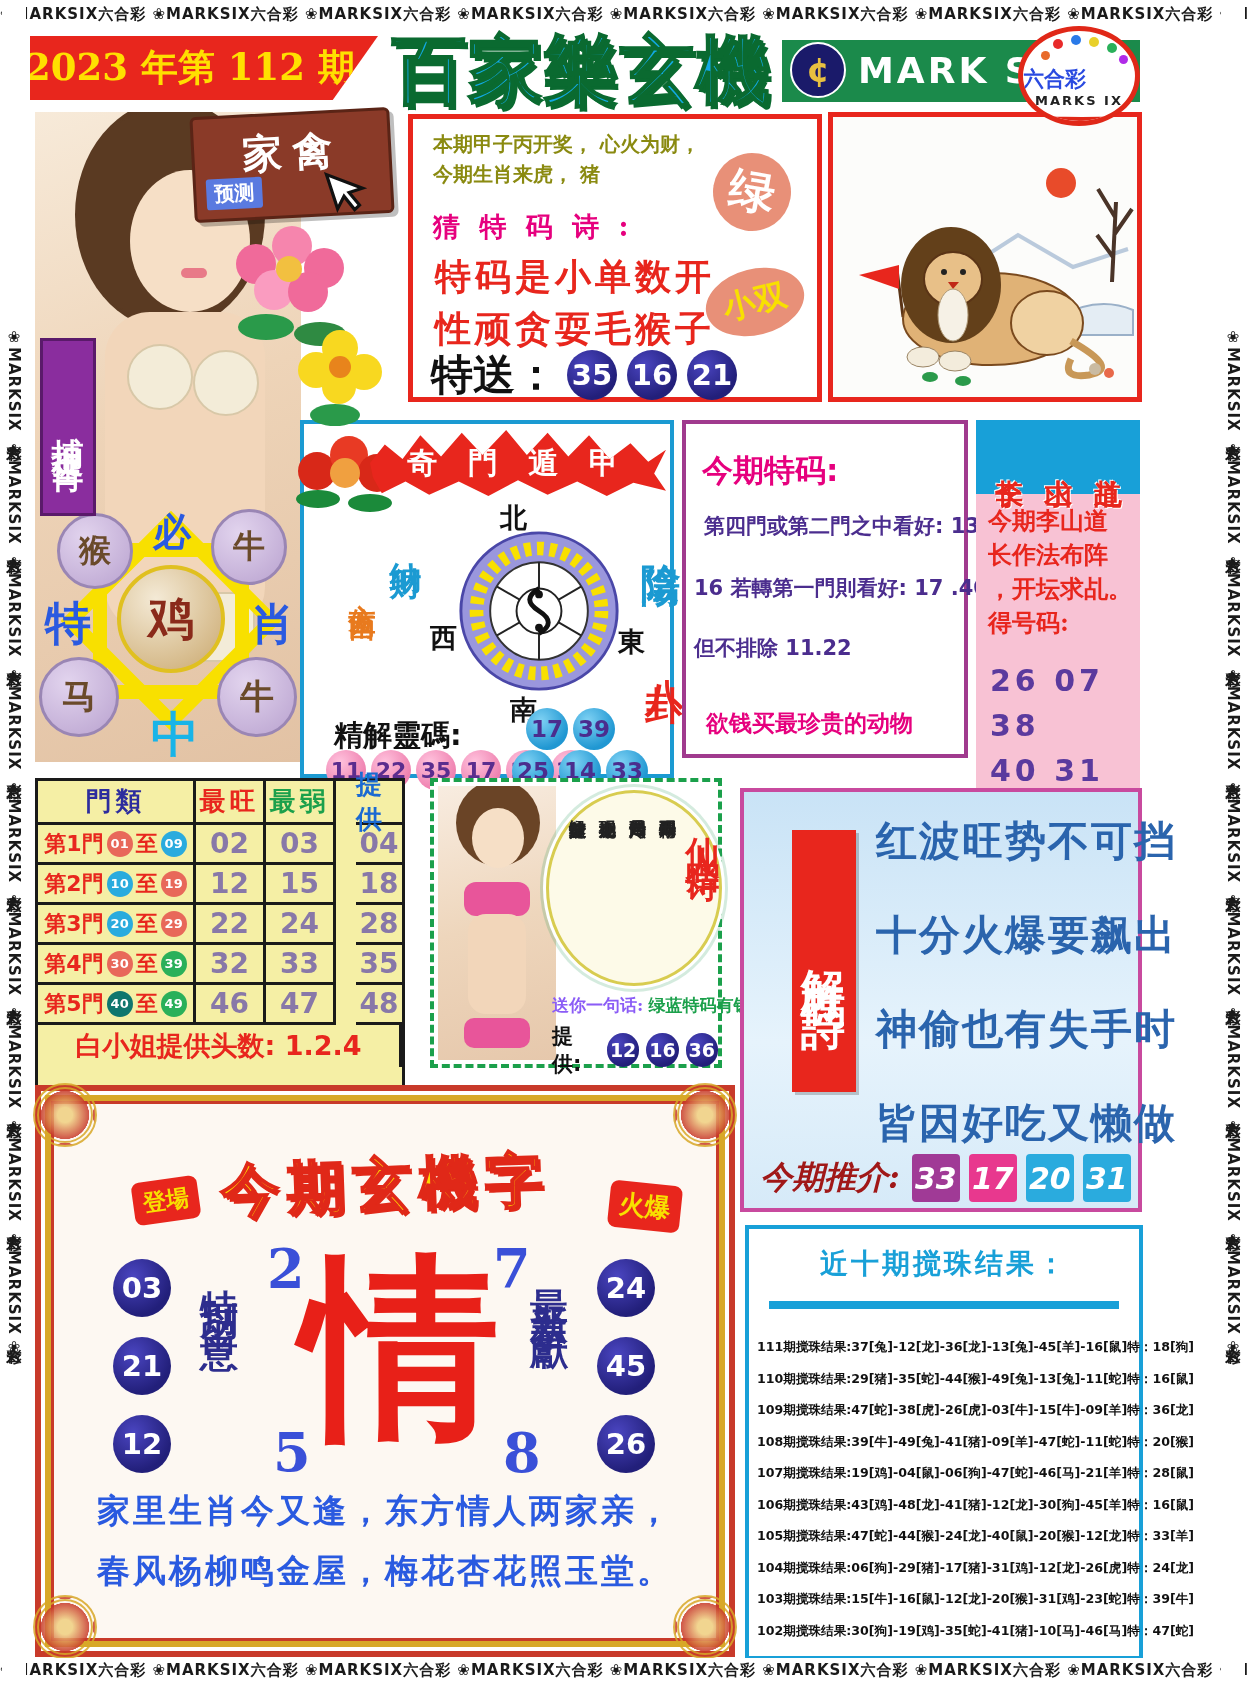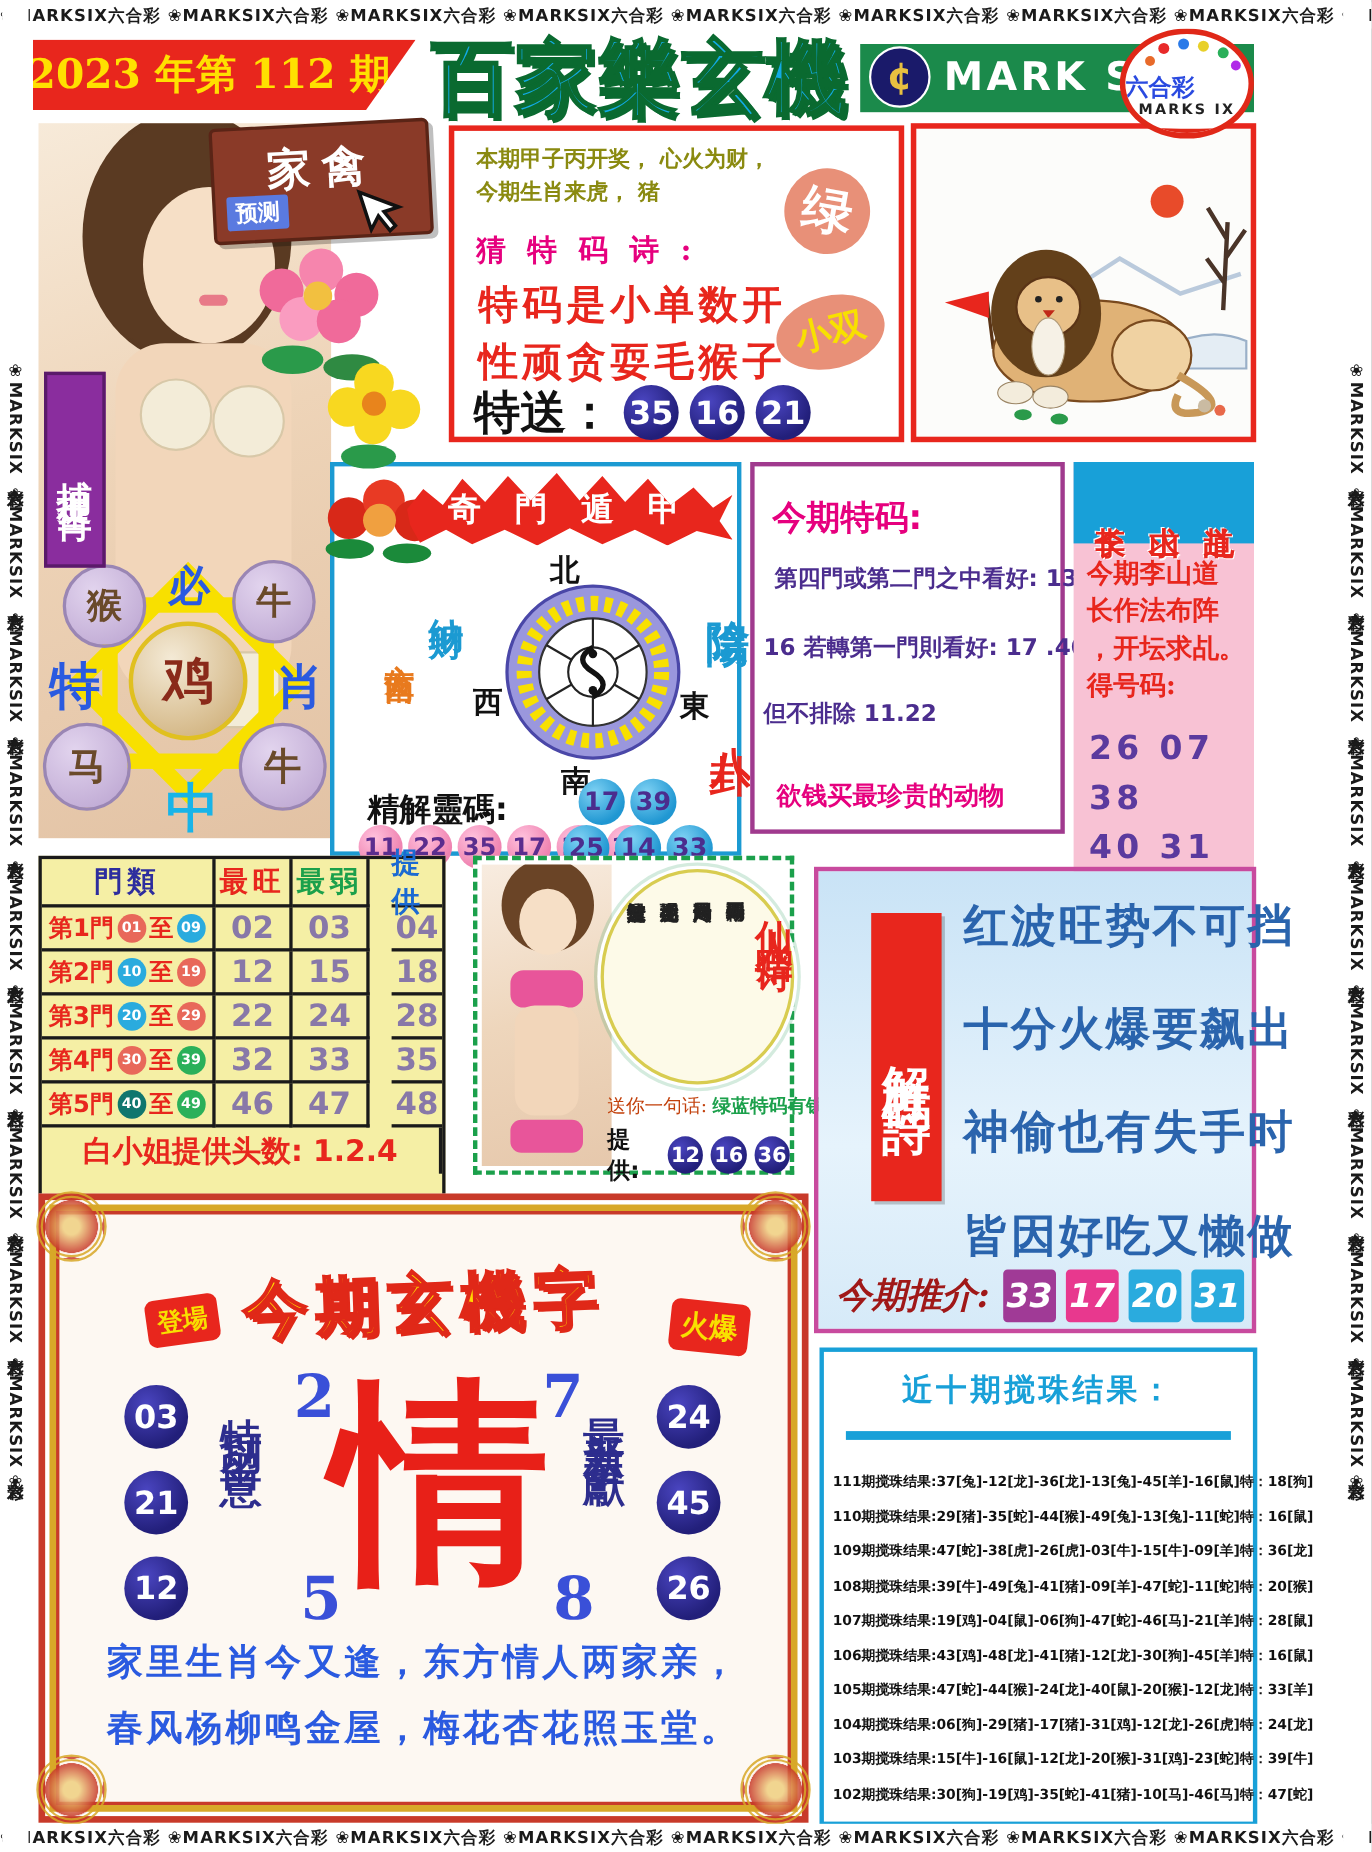--- a/index.html
+++ b/index.html
@@ -320,21 +320,21 @@
     <div class="abs" style="left:112px; top:8px; width:176px; height:196px; background:#fdfae8; border:3px solid #d8cc50; border-radius:50%; box-shadow:0 0 0 3px #fff, 0 0 0 6px #2a9a5a33;">
       <div class="abs serif" style="left:14px; top:14px; height:168px; writing-mode:vertical-rl; font-size:17px; font-weight:bold; color:#222; line-height:30px;">
         <div>今期特码开四五</div>
         <div>冷门号码是四六</div>
         <div>生龙活虎今期现</div>
         <div>红波绿波分清楚</div>
       </div>
     </div>
     <div class="abs vtext serif" style="left:246px; top:28px; color:#e8261d; font-weight:bold; font-size:34px; letter-spacing:10px;">仙人赠诗</div>
     <div class="abs" style="left:118px; top:212px; white-space:nowrap;">
-      <span class="serif" style="color:#c2410c; font-weight:normal; font-size:17px;">送你一句话:</span>
+      <span class="serif" style="color:#8b5cf6; font-weight:bold; font-size:17px;">送你一句话:</span>
       <span class="serif" style="color:#1ba04b; font-weight:bold; font-size:17px;">绿蓝特码有钱拿</span>
     </div>
     <div class="abs" style="left:118px; top:240px; display:flex; align-items:center; gap:7px;">
       <span style="color:#111; font-weight:bold; font-size:21px;">提供:</span>
       <span class="ball navy" style="width:34px; height:34px; font-size:19px;">12</span>
       <span class="ball navy" style="width:34px; height:34px; font-size:19px;">16</span>
       <span class="ball navy" style="width:34px; height:34px; font-size:19px;">36</span>
     </div>
   </div>
 

